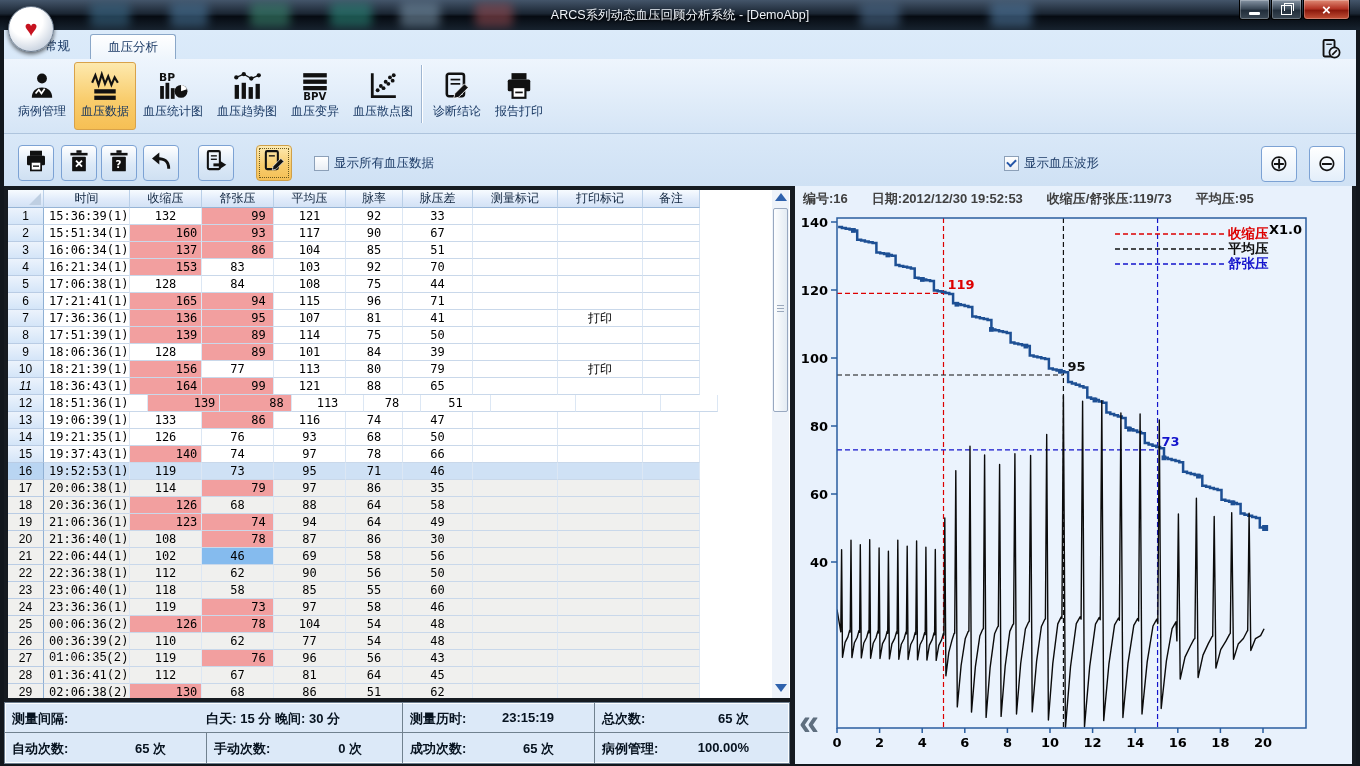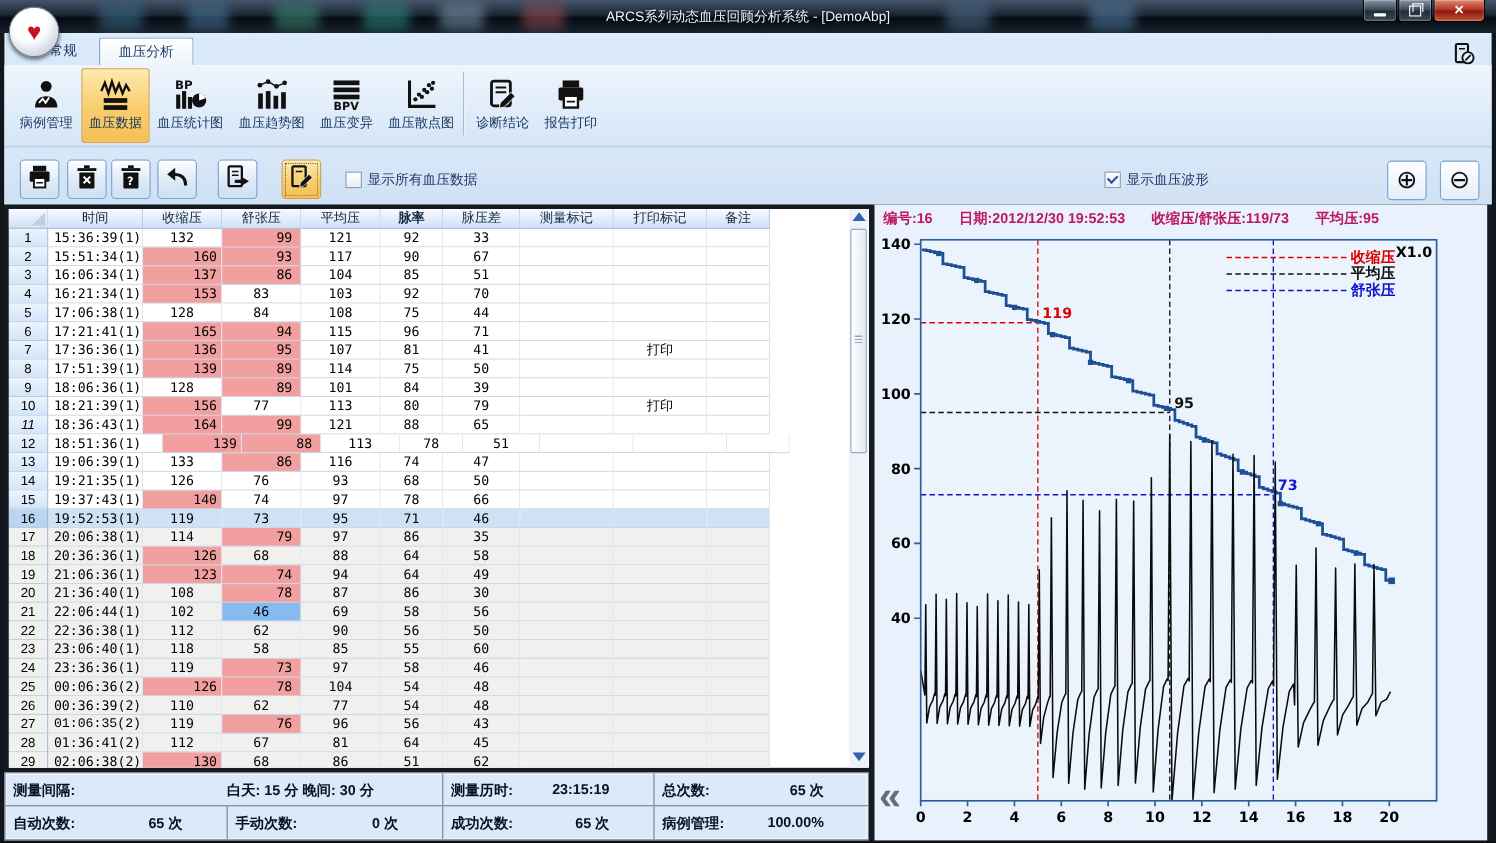--- a/index.html
+++ b/index.html
@@ -90,21 +90,21 @@
      border:1px solid #6e7f90;box-shadow:inset 0 0 0 1px #fbfdff;background:#dce9f8;}
   .srow{display:flex;height:30px;box-sizing:border-box;}
   .srow.first{border-bottom:1px solid #70818f;height:30px;}
   .scell{box-sizing:border-box;position:relative;border-right:1px solid #70818f;height:100%;}
   .scell:last-child{border-right:none;}
   .slabel{position:absolute;left:7px;top:7px;font-size:13px;font-weight:bold;color:#06121f;white-space:nowrap;}
   .svalue{position:absolute;right:40px;top:7px;font-size:13px;font-weight:bold;color:#06121f;white-space:nowrap;}
   .svalue.wide{right:62px;}
   
   .chartpanel{position:absolute;left:791px;top:0;width:557px;height:578px;background:#e8f1fc;}
-  .chart-header{position:absolute;left:8px;top:4px;display:flex;gap:24px;font-size:13px;font-weight:bold;color:#be185d;white-space:nowrap;}
+  .chart-header{position:absolute;left:8px;top:4px;display:flex;gap:24px;font-size:13px;font-weight:bold;color:#404040;white-space:nowrap;}
   .collapse{position:absolute;left:4px;top:520px;font-size:36px;font-weight:bold;color:#5f6f7f;cursor:pointer;line-height:34px;}
   svg text{font-family:"DejaVu Sans","Liberation Sans",sans-serif;}
 </style>
 </head>
 <body>
 
 <div class="win">
 
   <div class="titlebar">
     <div class="blob" style="left:90px;width:40px;background:#3e6f8e;"></div>
@@ -307,21 +307,21 @@
 
   <div class="main">
 
     <div class="tablepanel">
       <div class="thead" id="thead">
           <div class="th corner" style="width: 36px;"></div>
           <div class="th" style="width: 86px;">时间</div>
           <div class="th" style="width: 72px;">收缩压</div>
           <div class="th" style="width: 72px;">舒张压</div>
           <div class="th" style="width: 72px;">平均压</div>
-          <div class="th" style="width: 57px; font-weight: bold;">脉率</div>
+          <div class="th" style="width: 57px;">脉率</div>
           <div class="th" style="width: 70px;">脉压差</div>
           <div class="th" style="width: 85px;">测量标记</div>
           <div class="th" style="width: 85px;">打印标记</div>
           <div class="th" style="width: 57px;">备注</div>
         </div>
       <div class="tbody" id="tbody">
           <div class="tr">
             <div class="td rownum" style="width: 36px;">1</div>
             <div class="td time" style="width: 86px;">15:36:39(1)</div>
             <div class="td" style="width: 72px;">132</div>

